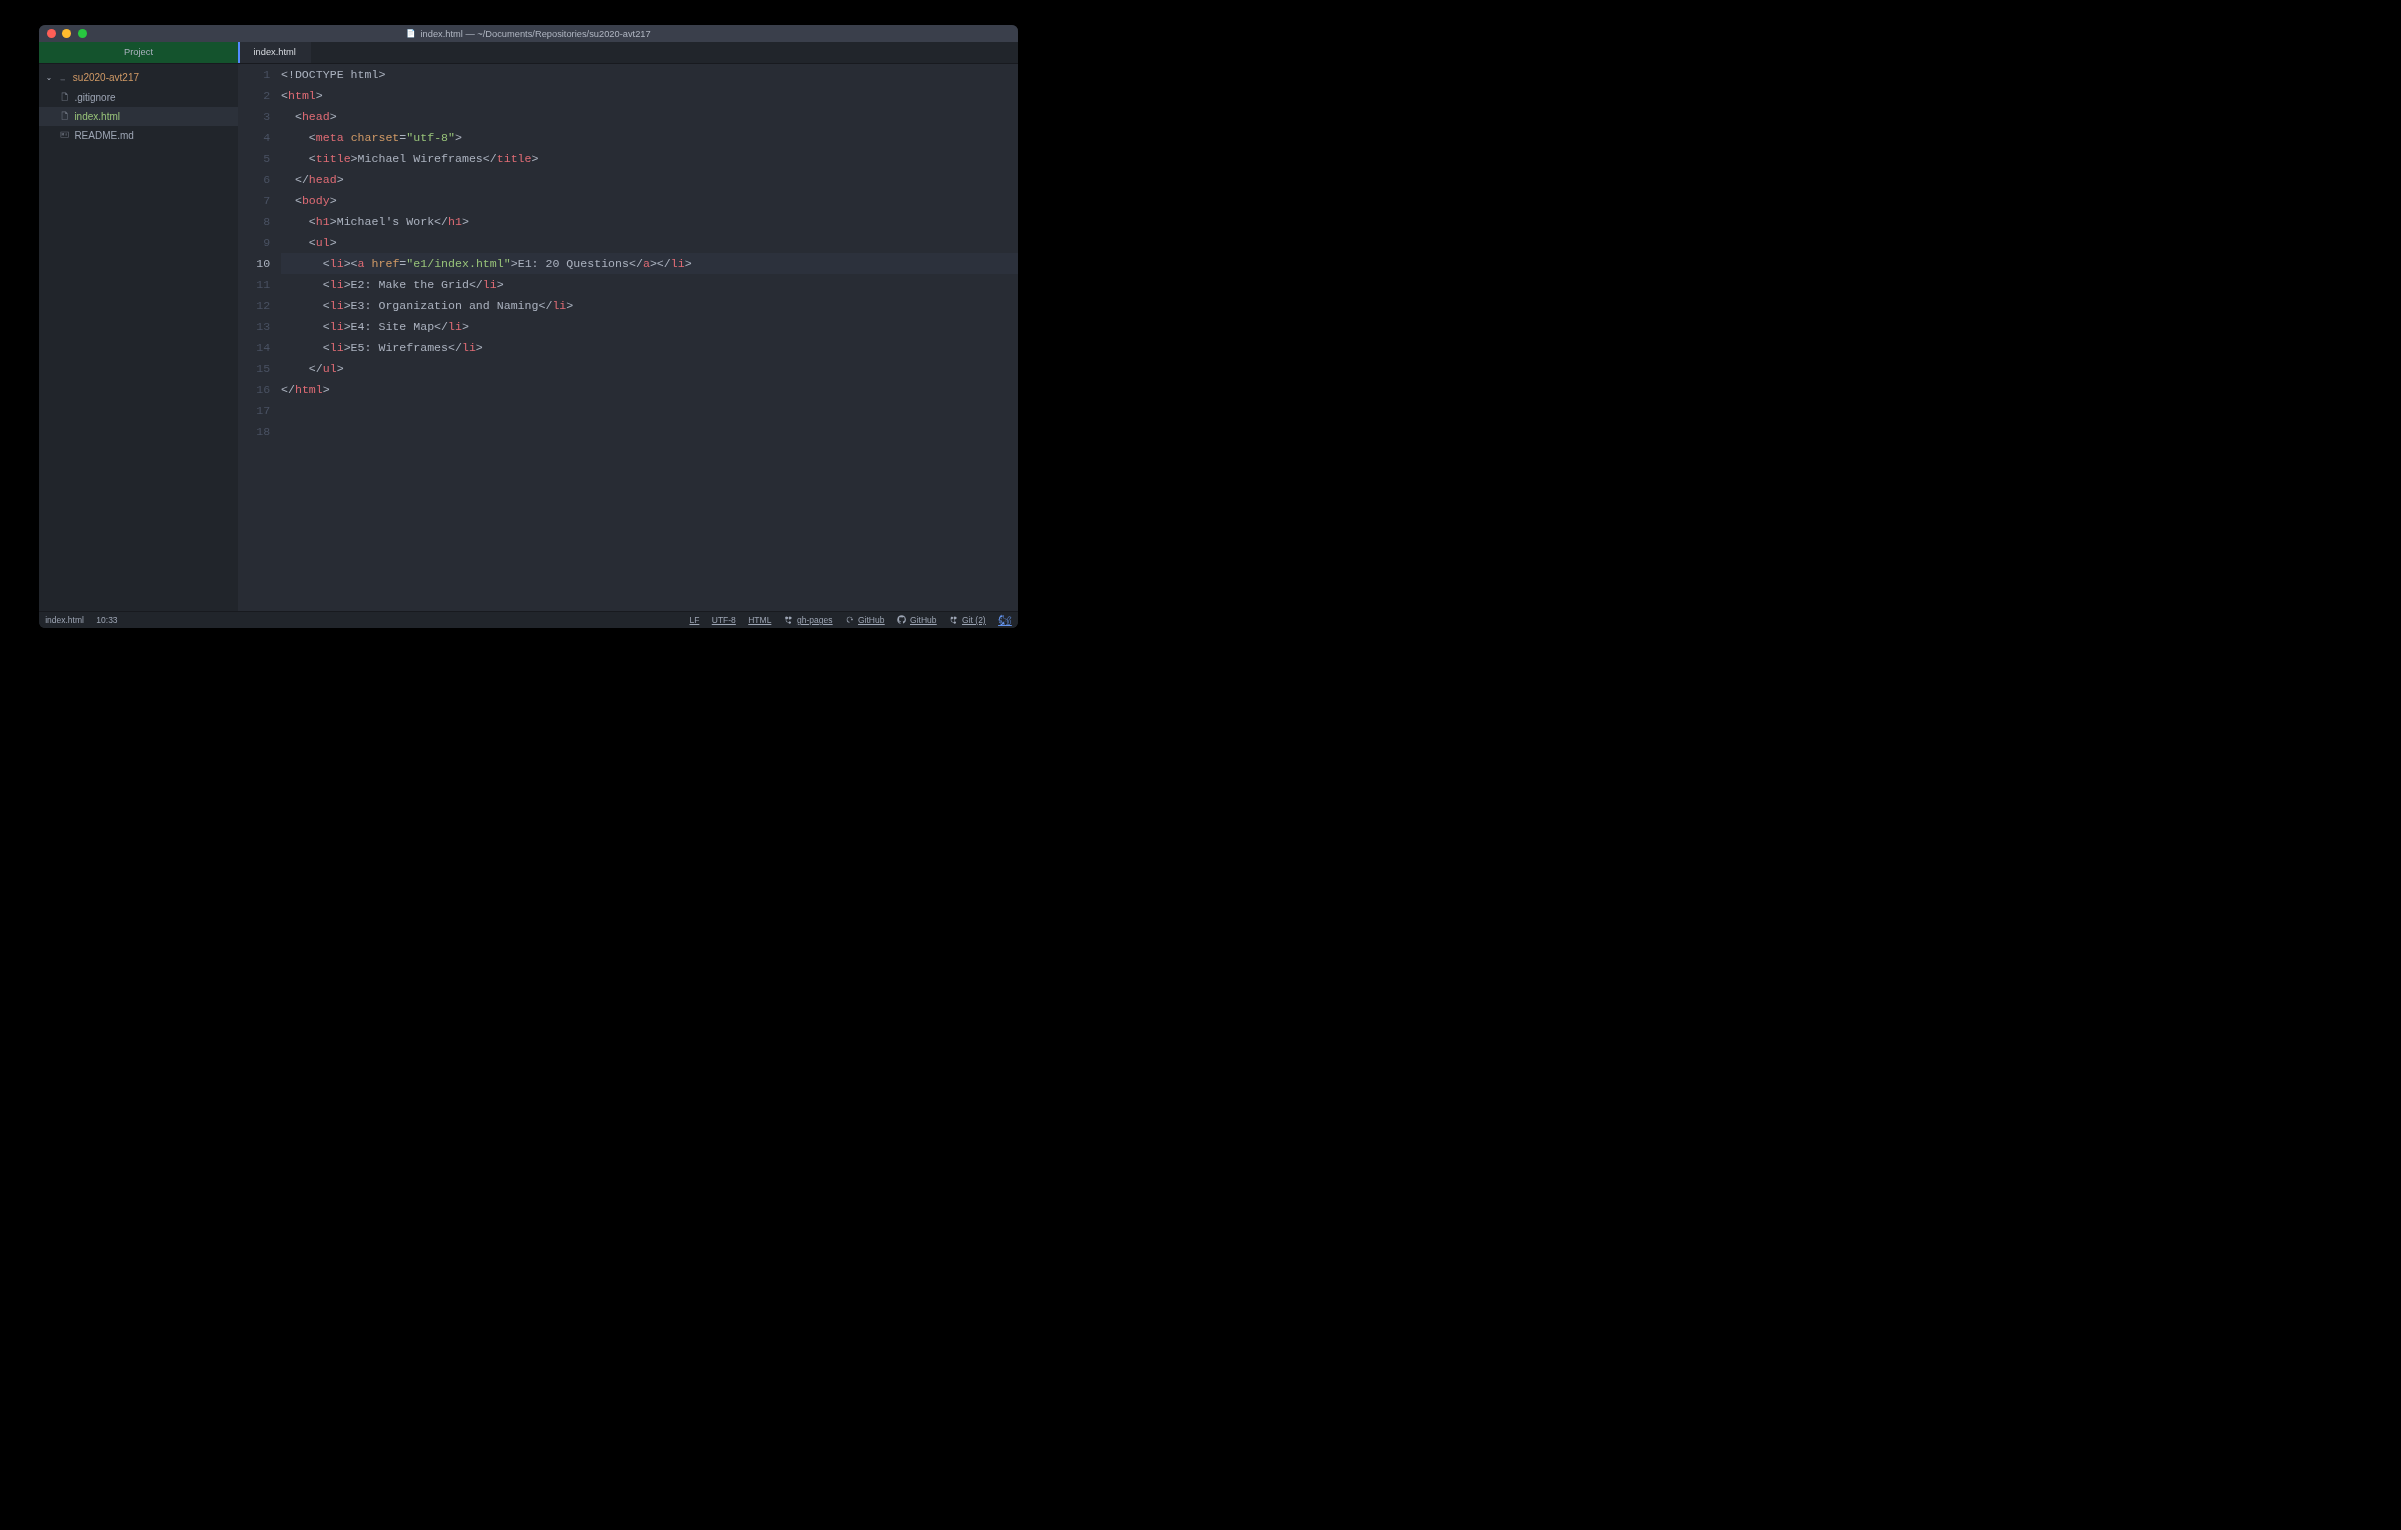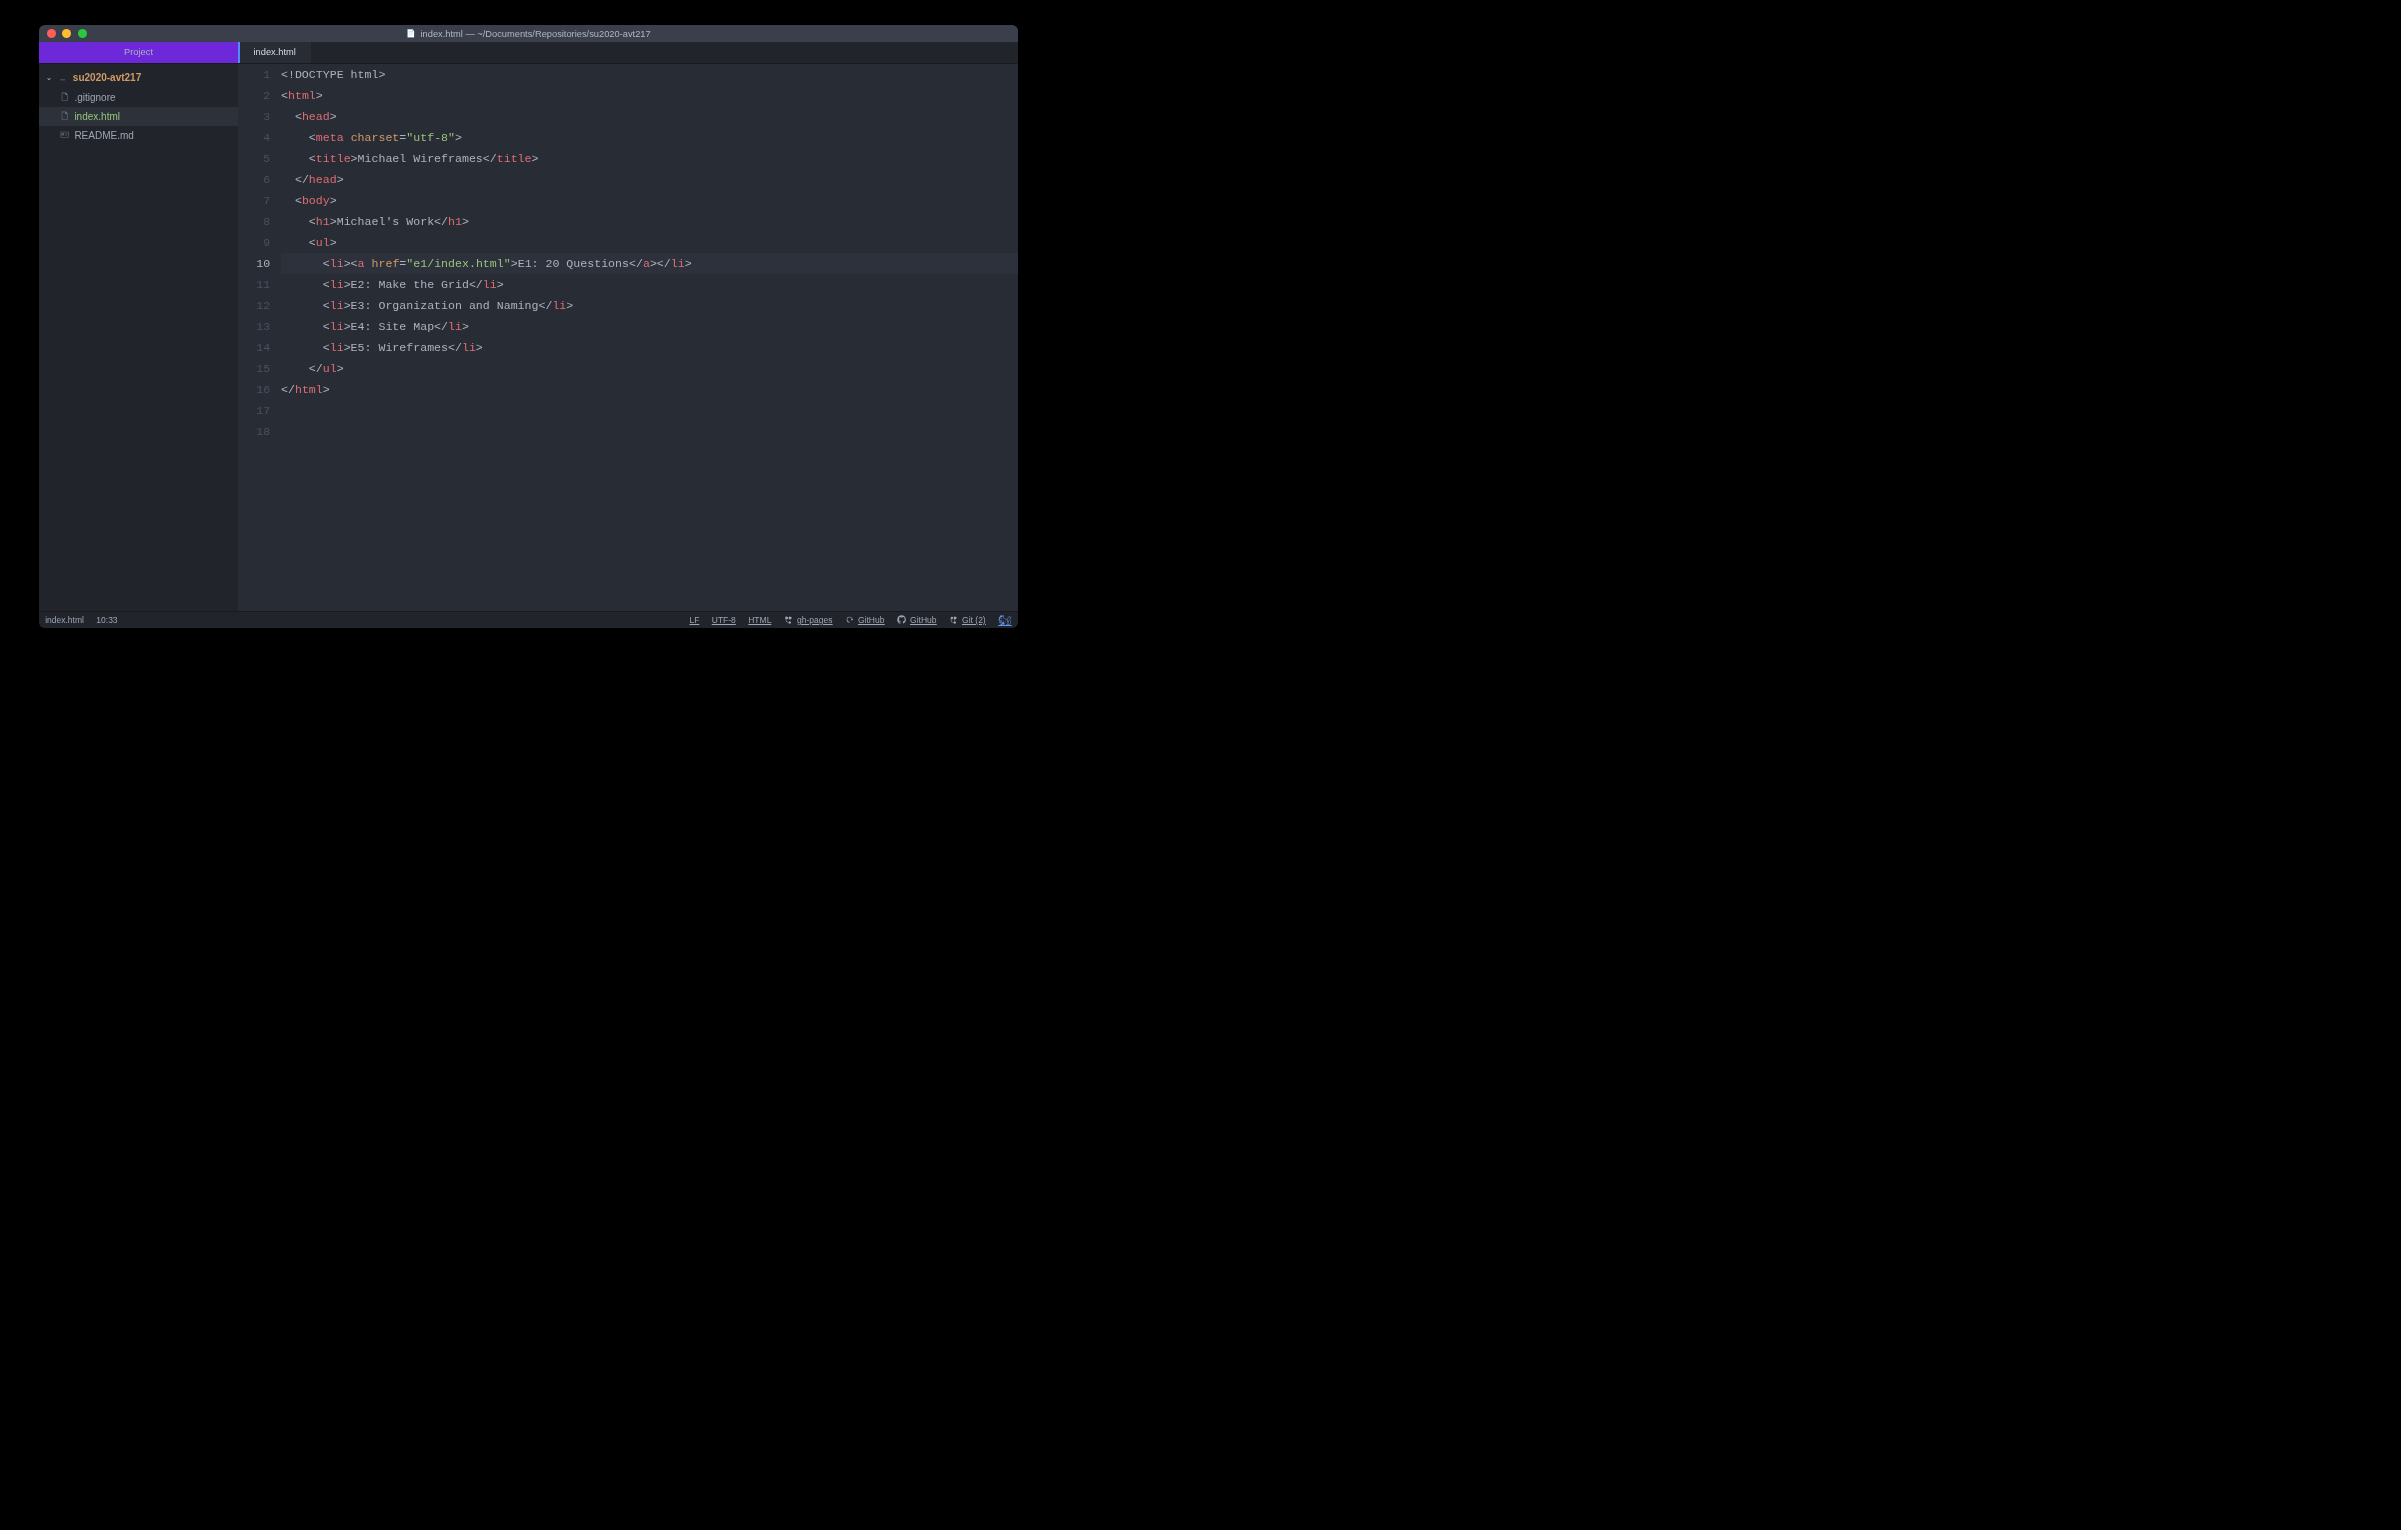--- a/index.html
+++ b/index.html
@@ -36,33 +36,33 @@
   
   .sidebar {
     width:199px; flex-shrink:0;
     background:#21252b;
     display:flex; flex-direction:column;
     font-size:10px;
   }
   .sidebar-tab {
     height:21.7px; display:flex; align-items:center; justify-content:center;
     color:#abb2bf; font-size:9.3px;
-    background:#6d28d9;
+    background:#14532d;
     border-bottom:0.8px solid #181a1f;
   }
   .tree { padding-top:4.6px; color:#abb2bf; }
   .tree-row {
     display:flex; align-items:center; height:19.3px;
     padding-left:6.2px; gap:4.6px; cursor:default;
   }
   .tree-row.indent1 { padding-left:20px; }
   .tree-row.sel { background:#2c313a; }
   .tree-row .chev { width:7.7px; text-align:center; font-size:7.7px; color:#abb2bf;}
   .tree-row .ico { width:10.8px; text-align:center; color:#6b717d;}
-  .project-name { color:#d19a66;font-weight:bold; }
+  .project-name { color:#d19a66; }
   .file-green  { color:#98c379; }
   .file-grey   { color:#9da5b4; }
   .file-icon-grey { color:#6b717d; }
   
   .editor { flex:1; display:flex; flex-direction:column; min-width:0; background:#282c34;}
   .tabs { height:21.7px; display:flex; background:#21252b; border-bottom:0.8px solid #181a1f;}
   .tab {
     background:#282c34; color:#d7dae0;
     padding:0 15.5px; display:flex; align-items:center;
     font-size:9.3px; position:relative;

